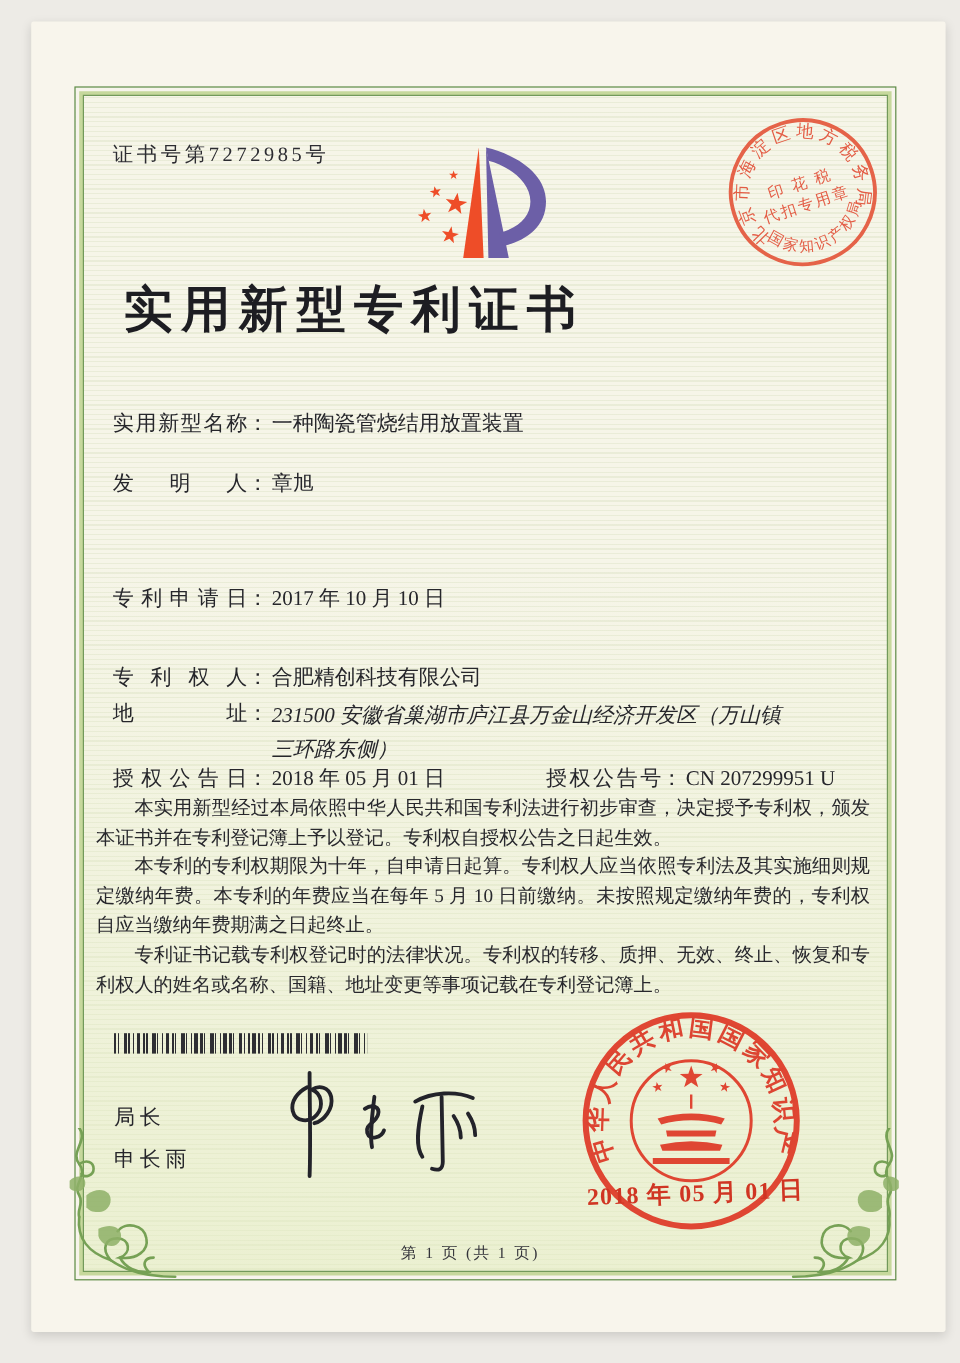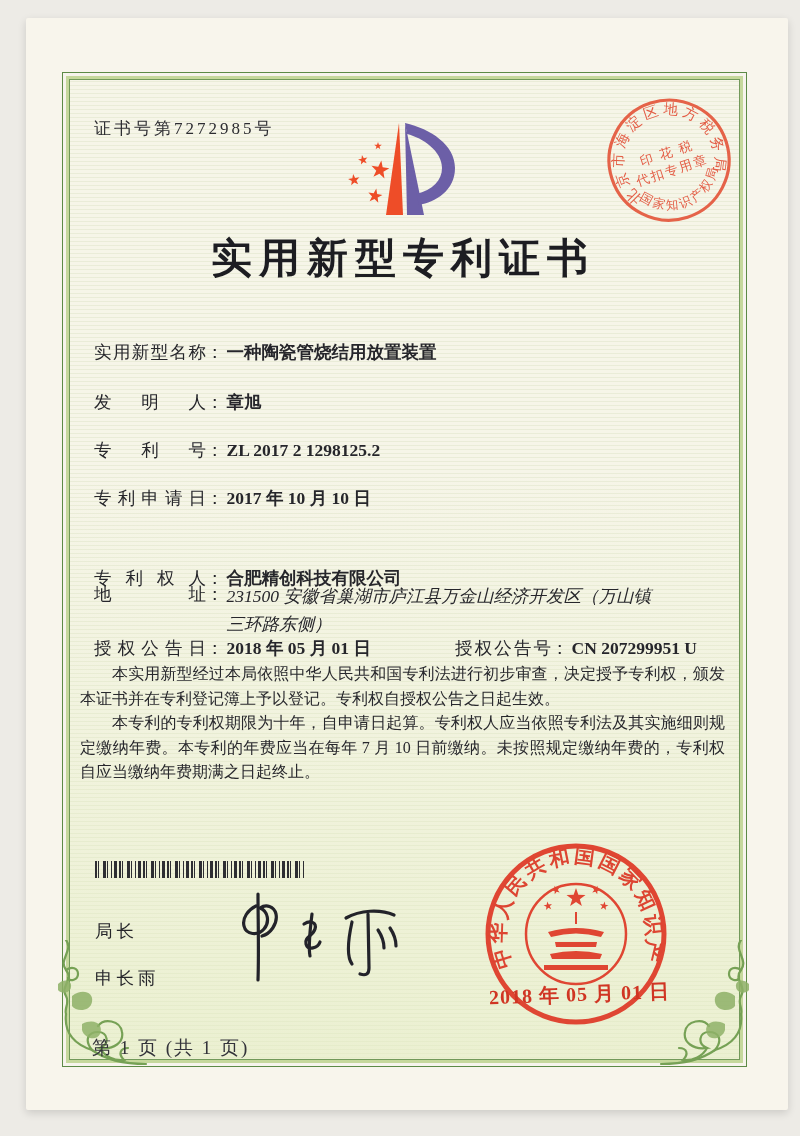--- a/index.html
+++ b/index.html
@@ -9,40 +9,40 @@
          box-shadow:0 3px 9px rgba(0,0,0,.14);border-radius:2px;}
   .frame{position:absolute;left:62px;top:72px;width:683px;height:993px;
          border:1px solid #5d8a46;
          box-shadow:inset 0 0 0 3px #f7f4ec, inset 0 0 0 6px #c6d89c, inset 0 0 0 7px #72995a;
          background-color:#f6f5e8;
          background-image:
            linear-gradient(180deg, rgba(234,240,209,0) 40%, rgba(226,236,190,.55) 100%),
            repeating-linear-gradient(0deg, rgba(150,175,105,.13) 0 1px, rgba(0,0,0,0) 1px 4px);}
   .abs{position:absolute;}
   .cert-no{left:94px;top:117px;font-size:17px;letter-spacing:3px;color:#2c2c31;}
-  .title{left:103px;top:231px;width:600px;text-align:center;font-size:41px;font-weight:bold;
+  .title{left:103px;top:231px;width:600px;font-size:41px;font-weight:bold;
          letter-spacing:7px;color:#1d1d22;}
   .frow{left:94px;font-size:17.5px;white-space:nowrap;}
   .flabel{display:inline-block;width:112px;text-align:justify;text-align-last:justify;text-justify:inter-character;vertical-align:top;}
-  .fval{margin-left:3px;font-weight:bold;}
+  .fval{margin-left:3px;}
   .addr-val{display:inline-block;vertical-align:top;margin-left:3px;line-height:28px;font-style:italic;}
   .grant-no{position:absolute;left:361px;top:0;}
   .body-text{left:80px;top:662px;width:645px;font-size:16px;line-height:24.6px;text-align:justify;color:#28282d;}
   .body-text p{margin:0;text-indent:2em;}
   .barcode{left:95px;top:861px;width:211px;height:17px;
     background-image:repeating-linear-gradient(90deg,
       #2e2e33 0 2px, rgba(0,0,0,0) 2px 3px,
       #2e2e33 3px 4px, rgba(0,0,0,0) 4px 8px,
       #2e2e33 8px 11px, rgba(0,0,0,0) 11px 12px,
       #2e2e33 12px 13px, rgba(0,0,0,0) 13px 16px,
       #2e2e33 16px 17px, rgba(0,0,0,0) 17px 19px,
       #2e2e33 19px 22px, rgba(0,0,0,0) 22px 24px);}
   .sig-title{left:95px;top:919px;font-size:17.5px;letter-spacing:4px;text-align:right;}
-  .sig-name{left:95px;top:954px;font-size:17.5px;letter-spacing:4px;margin-top:12px;}
-  .footer{left:92px;top:1035px;width:600px;font-size:19px;letter-spacing:2px;color:#33333a;}
+  .sig-name{left:95px;top:954px;font-size:17.5px;letter-spacing:4px;}
+  .footer{left:92px;top:1035px;width:600px;text-align:center;font-size:13px;letter-spacing:2px;color:#33333a;}
   .seal-date{left:489px;top:981px;font-size:20px;font-weight:bold;color:#d03523;letter-spacing:1px;
              transform:rotate(-2deg);}
   .stamp-wrap{left:597px;top:85px;width:145px;height:150px;transform:rotate(-18deg);opacity:.92;}
   svg text{font-family:"Liberation Serif","DejaVu Serif",serif;}
   .seal-arc{font-size:20.5px;font-weight:bold;letter-spacing:3.2px;fill:#dc3826;}
   .stamp-arc-top{font-size:14.5px;letter-spacing:4px;fill:#e25038;}
   .stamp-arc-bottom{font-size:12.5px;letter-spacing:2px;fill:#e25038;}
   .stamp-center{font-size:13px;fill:#e25038;letter-spacing:2px;text-anchor:middle;}
 </style>
 </head>
@@ -116,40 +116,38 @@
   </div>
 
   <div class="abs title">实用新型专利证书</div>
 
   <div class="abs frow" style="top:340px">
     <span class="flabel">实用新型名称</span><span>：</span><span class="fval">一种陶瓷管烧结用放置装置</span>
   </div>
   <div class="abs frow" style="top:390px">
     <span class="flabel">发明人</span><span>：</span><span class="fval">章旭</span>
   </div>
-  <div class="abs frow" style="top:438px">
-    <span class="flabel">专利号</span><span>：</span><span class="fval">ZL 2017 2 1298125.2</span>
-  </div>
   <div class="abs frow" style="top:486px">
     <span class="flabel">专利申请日</span><span>：</span><span class="fval">2017 年 10 月 10 日</span>
   </div>
-  <div class="abs frow" style="top:566px">
+  <div class="abs frow" style="top:552px">
     <span class="flabel">专利权人</span><span>：</span><span class="fval">合肥精创科技有限公司</span>
   </div>
   <div class="abs frow" style="top:582px">
     <span class="flabel">地址</span><span>：</span><span class="addr-val"><span>231500 安徽省巢湖市庐江县万金山经济开发区（万山镇</span><br><span>三环路东侧）</span></span>
   </div>
   <div class="abs frow" style="top:636px;width:630px">
     <span class="flabel">授权公告日</span><span>：</span><span class="fval">2018 年 05 月 01 日</span>
     <span class="grant-no"><span class="flabel" style="width:96px">授权公告号</span><span>：</span><span class="fval">CN 207299951 U</span></span>
   </div>
 
   <div class="abs body-text">
     <p>本实用新型经过本局依照中华人民共和国专利法进行初步审查，决定授予专利权，颁发本证书并在专利登记簿上予以登记。专利权自授权公告之日起生效。</p>
-    <p>本专利的专利权期限为十年，自申请日起算。专利权人应当依照专利法及其实施细则规定缴纳年费。本专利的年费应当在每年 7 月 10 日前缴纳。未按照规定缴纳年费的，专利权自应当缴纳年费期满之日起终止。</p>
+    <p>本专利的专利权期限为十年，自申请日起算。专利权人应当依照专利法及其实施细则规定缴纳年费。本专利的年费应当在每年 5 月 10 日前缴纳。未按照规定缴纳年费的，专利权自应当缴纳年费期满之日起终止。</p>
+    <p>专利证书记载专利权登记时的法律状况。专利权的转移、质押、无效、终止、恢复和专利权人的姓名或名称、国籍、地址变更等事项记载在专利登记簿上。</p>
   </div>
 
   <div class="abs barcode"></div>
 
   <div class="abs sig-title">局长</div>
   <div class="abs sig-name">申长雨</div>
 
   <svg class="abs" style="left:218px;top:884px" width="200" height="108" viewBox="0 0 200 108">
     <g fill="none" stroke="#23232a" stroke-width="3.2" stroke-linecap="round" stroke-linejoin="round">
       <path d="M38,22 C30,26 24,34 26,42 C28,51 40,52 46,45 C52,38 50,27 42,24 C48,20 56,22 58,30 C60,40 52,50 44,52"></path>

